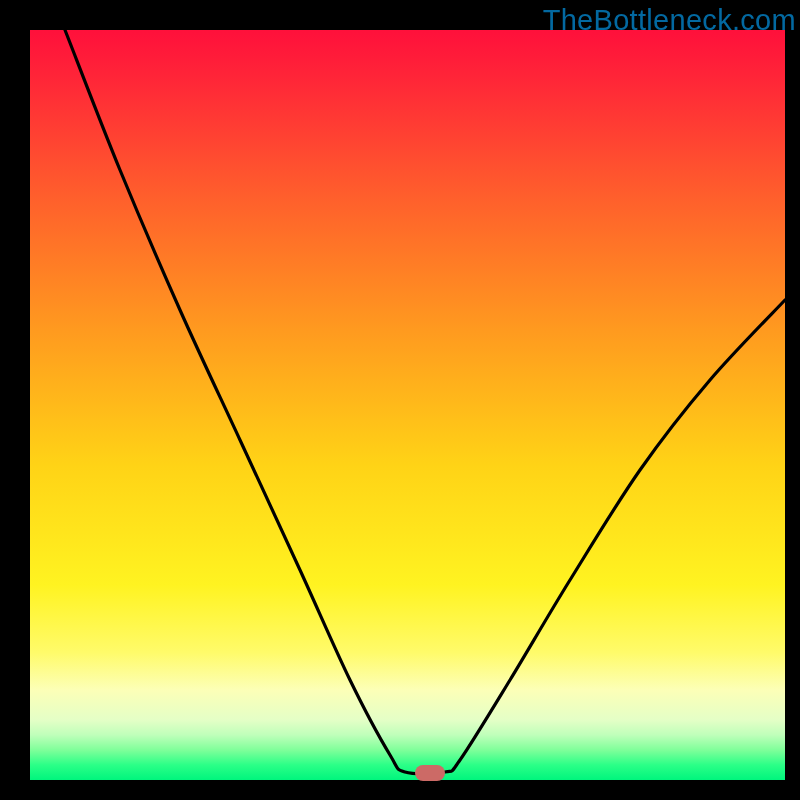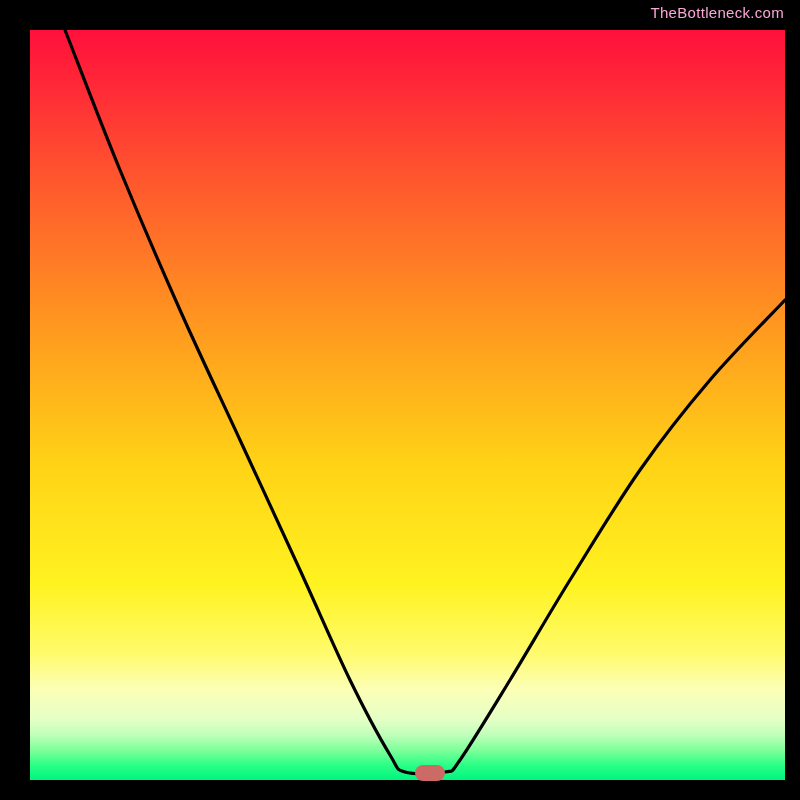--- a/index.html
+++ b/index.html
@@ -32,23 +32,23 @@
       #e4ffc6 92%,
       #bfffba 94%,
       #7fff9a 96%,
       #2bff87 98%,
       #00f57d 100%
     );
   }
   .watermark {
     position: absolute;
     top: 4px;
-    right: 16px;
-    color: #f9a8d4;
-    font-size: 15px;
+    right: 4px;
+    color: #0369a1;
+    font-size: 29px;
     font-weight: 500;
     letter-spacing: 0.3px;
     user-select: none;
   }
   .curve {
     position: absolute;
     left: 0;
     top: 0;
     width: 800px;
     height: 800px;

